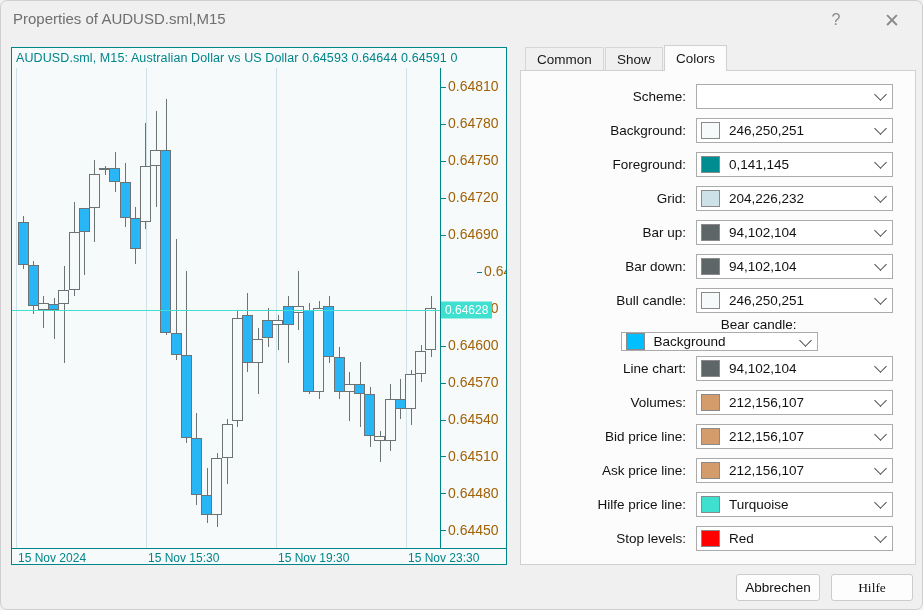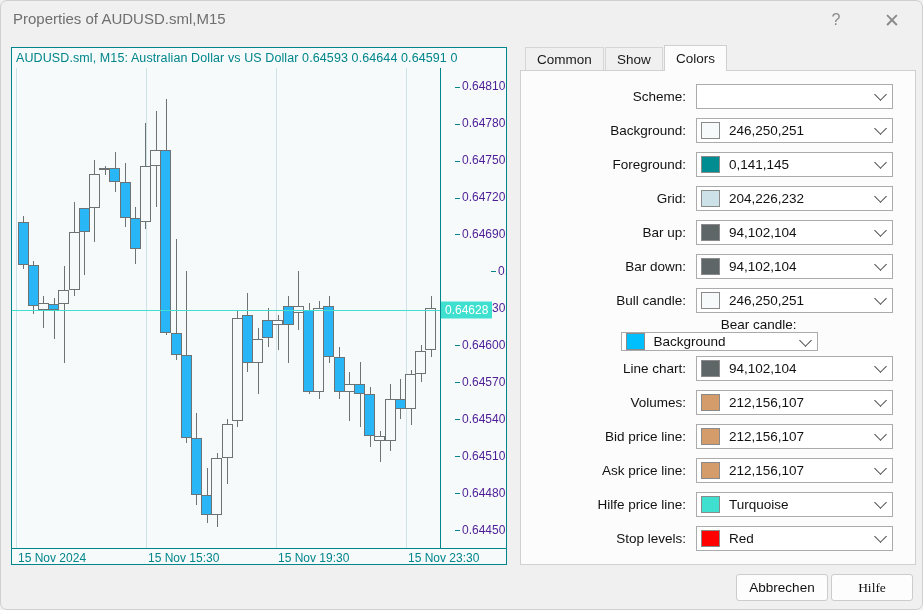--- a/index.html
+++ b/index.html
@@ -57,22 +57,22 @@
   #plot {
     position: absolute; left: 0; top: 20px;
     width: 428px; height: 480px;
   }
   #price-axis {
     position: absolute; left: 428px; top: 20px;
     width: 67px; height: 480px;
     border-left: 1px solid #00858a;
   }
   .ptick {
-    position: absolute; left: 14px;
-    font-size: 12px; color: #4c1d95;
+    position: absolute; left: 0;
+    font-size: 14px; color: #a16207;
     white-space: nowrap;
     transform: translateY(-50%);
   }
   .ptick .dash {
     display: inline-block; width: 5px;
     border-top: 1px solid #00858a;
     vertical-align: middle;
     margin-right: 2px;
   }
   #last-price-tag {
@@ -181,21 +181,21 @@
     position: absolute; top: 0;
     height: 27px;
     background: #fdfdfd;
     border: 1px solid #cccccc;
     border-radius: 3px;
     font-size: 13.5px; color: #111111;
     display: flex; align-items: center; justify-content: center;
     cursor: default;
   }
   #ok-btn { left: 638px; width: 90px; }
-  #cancel-btn { left: 735px; width: 92px; }
+  #cancel-btn { left: 735px; width: 84px; }
   #help-footer-btn { left: 830px; width: 82px; font-family: Liberation Serif, serif; }
 </style>
 </head>
 <body>
 
 <div id="dialog">
 
   <div id="titlebar">
     <div id="title-text">Properties of AUDUSD.sml,M15</div>
     <div class="titlebtn" id="help-btn">?</div>

